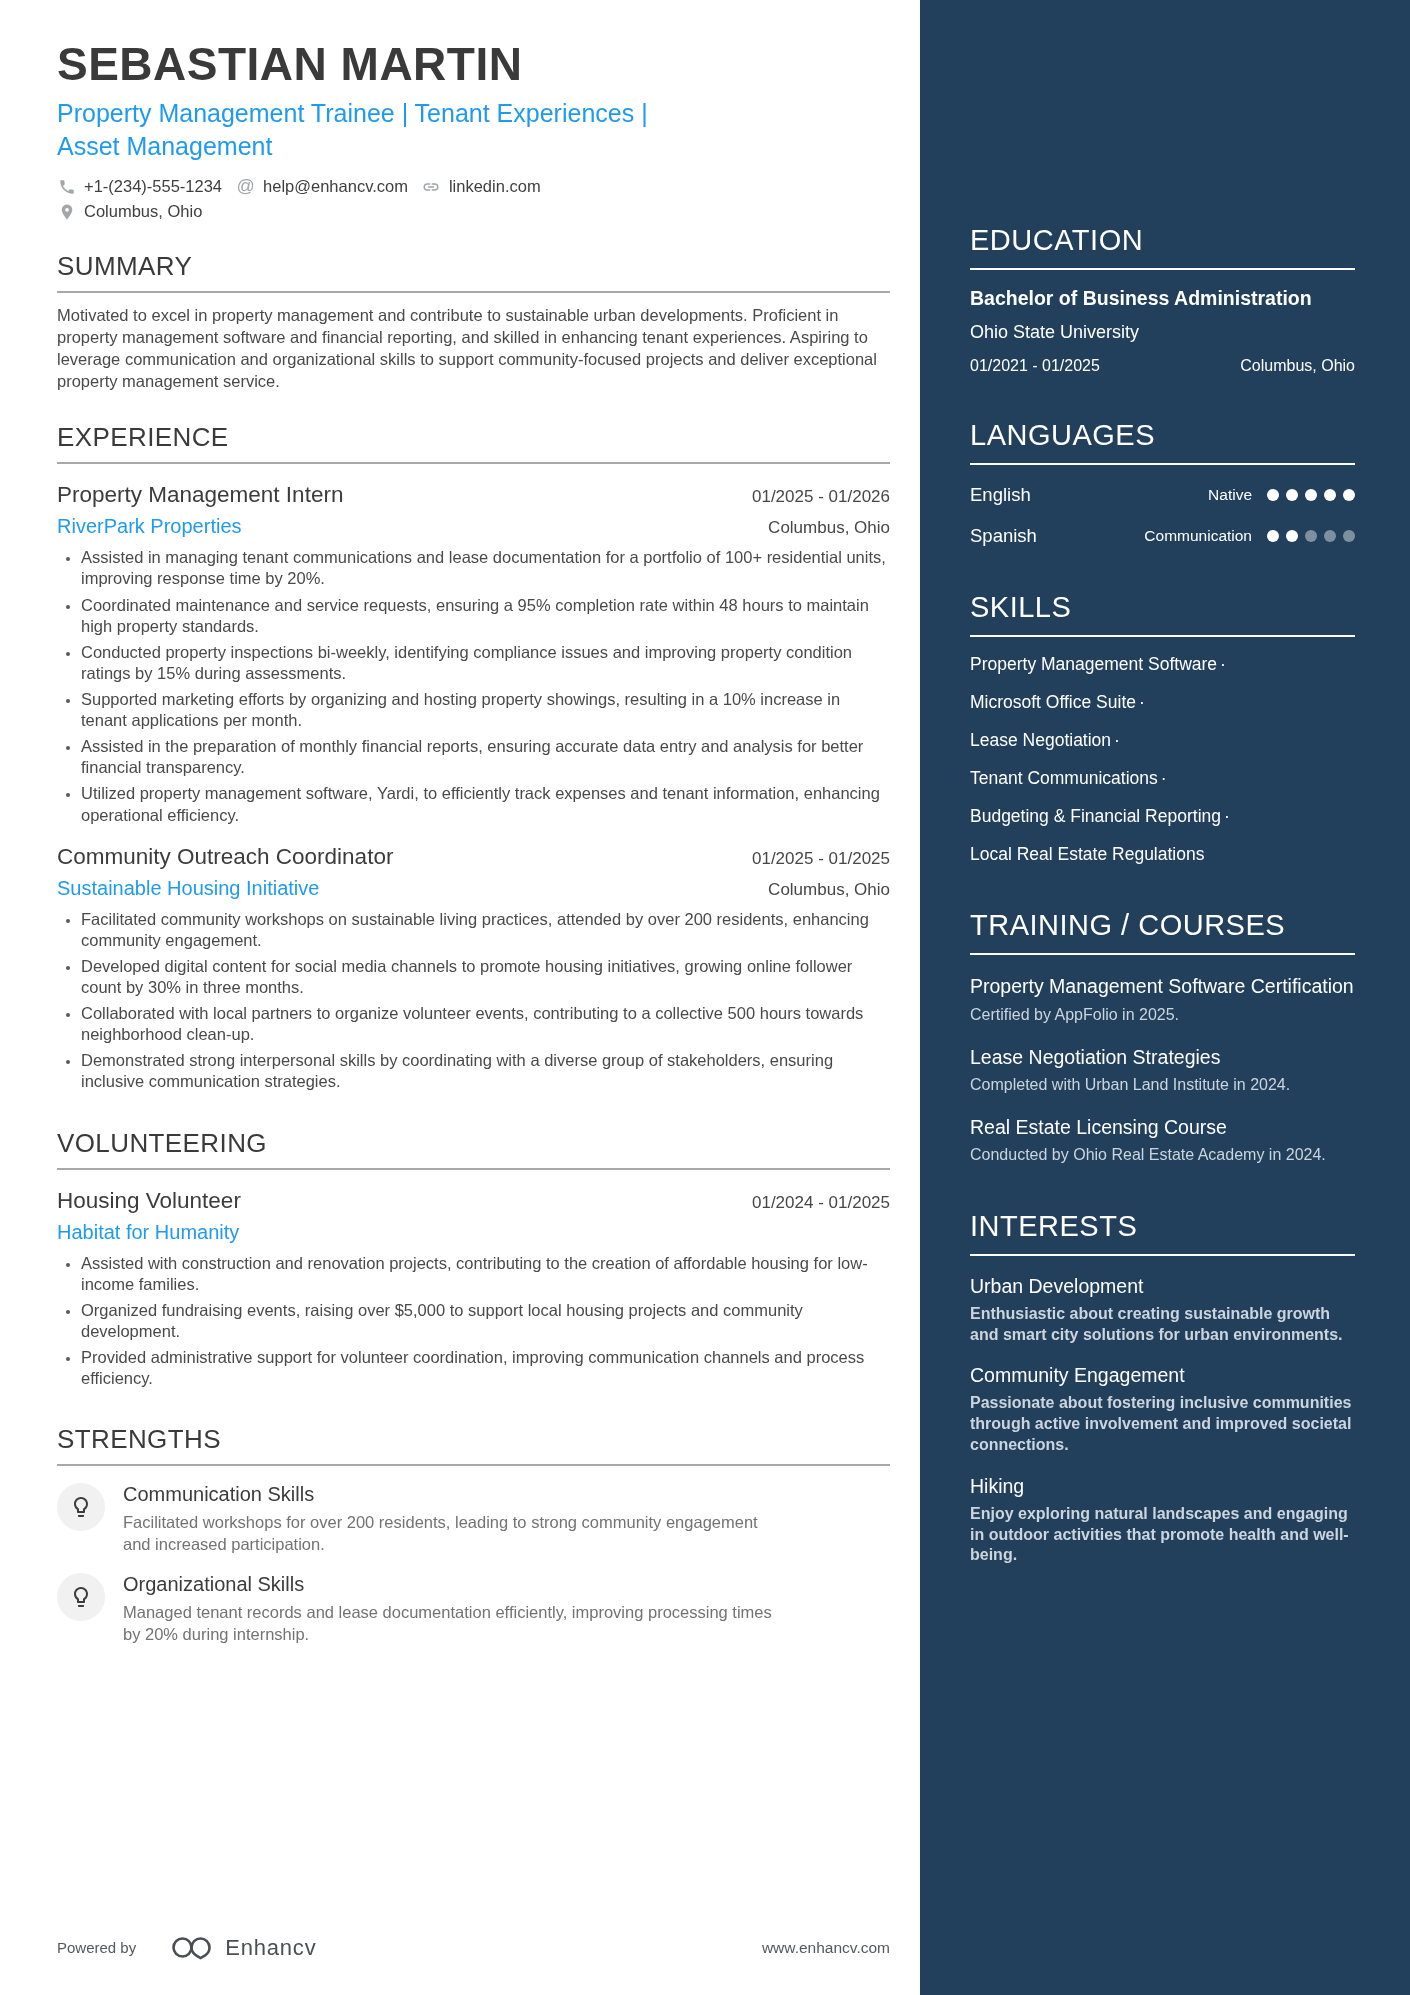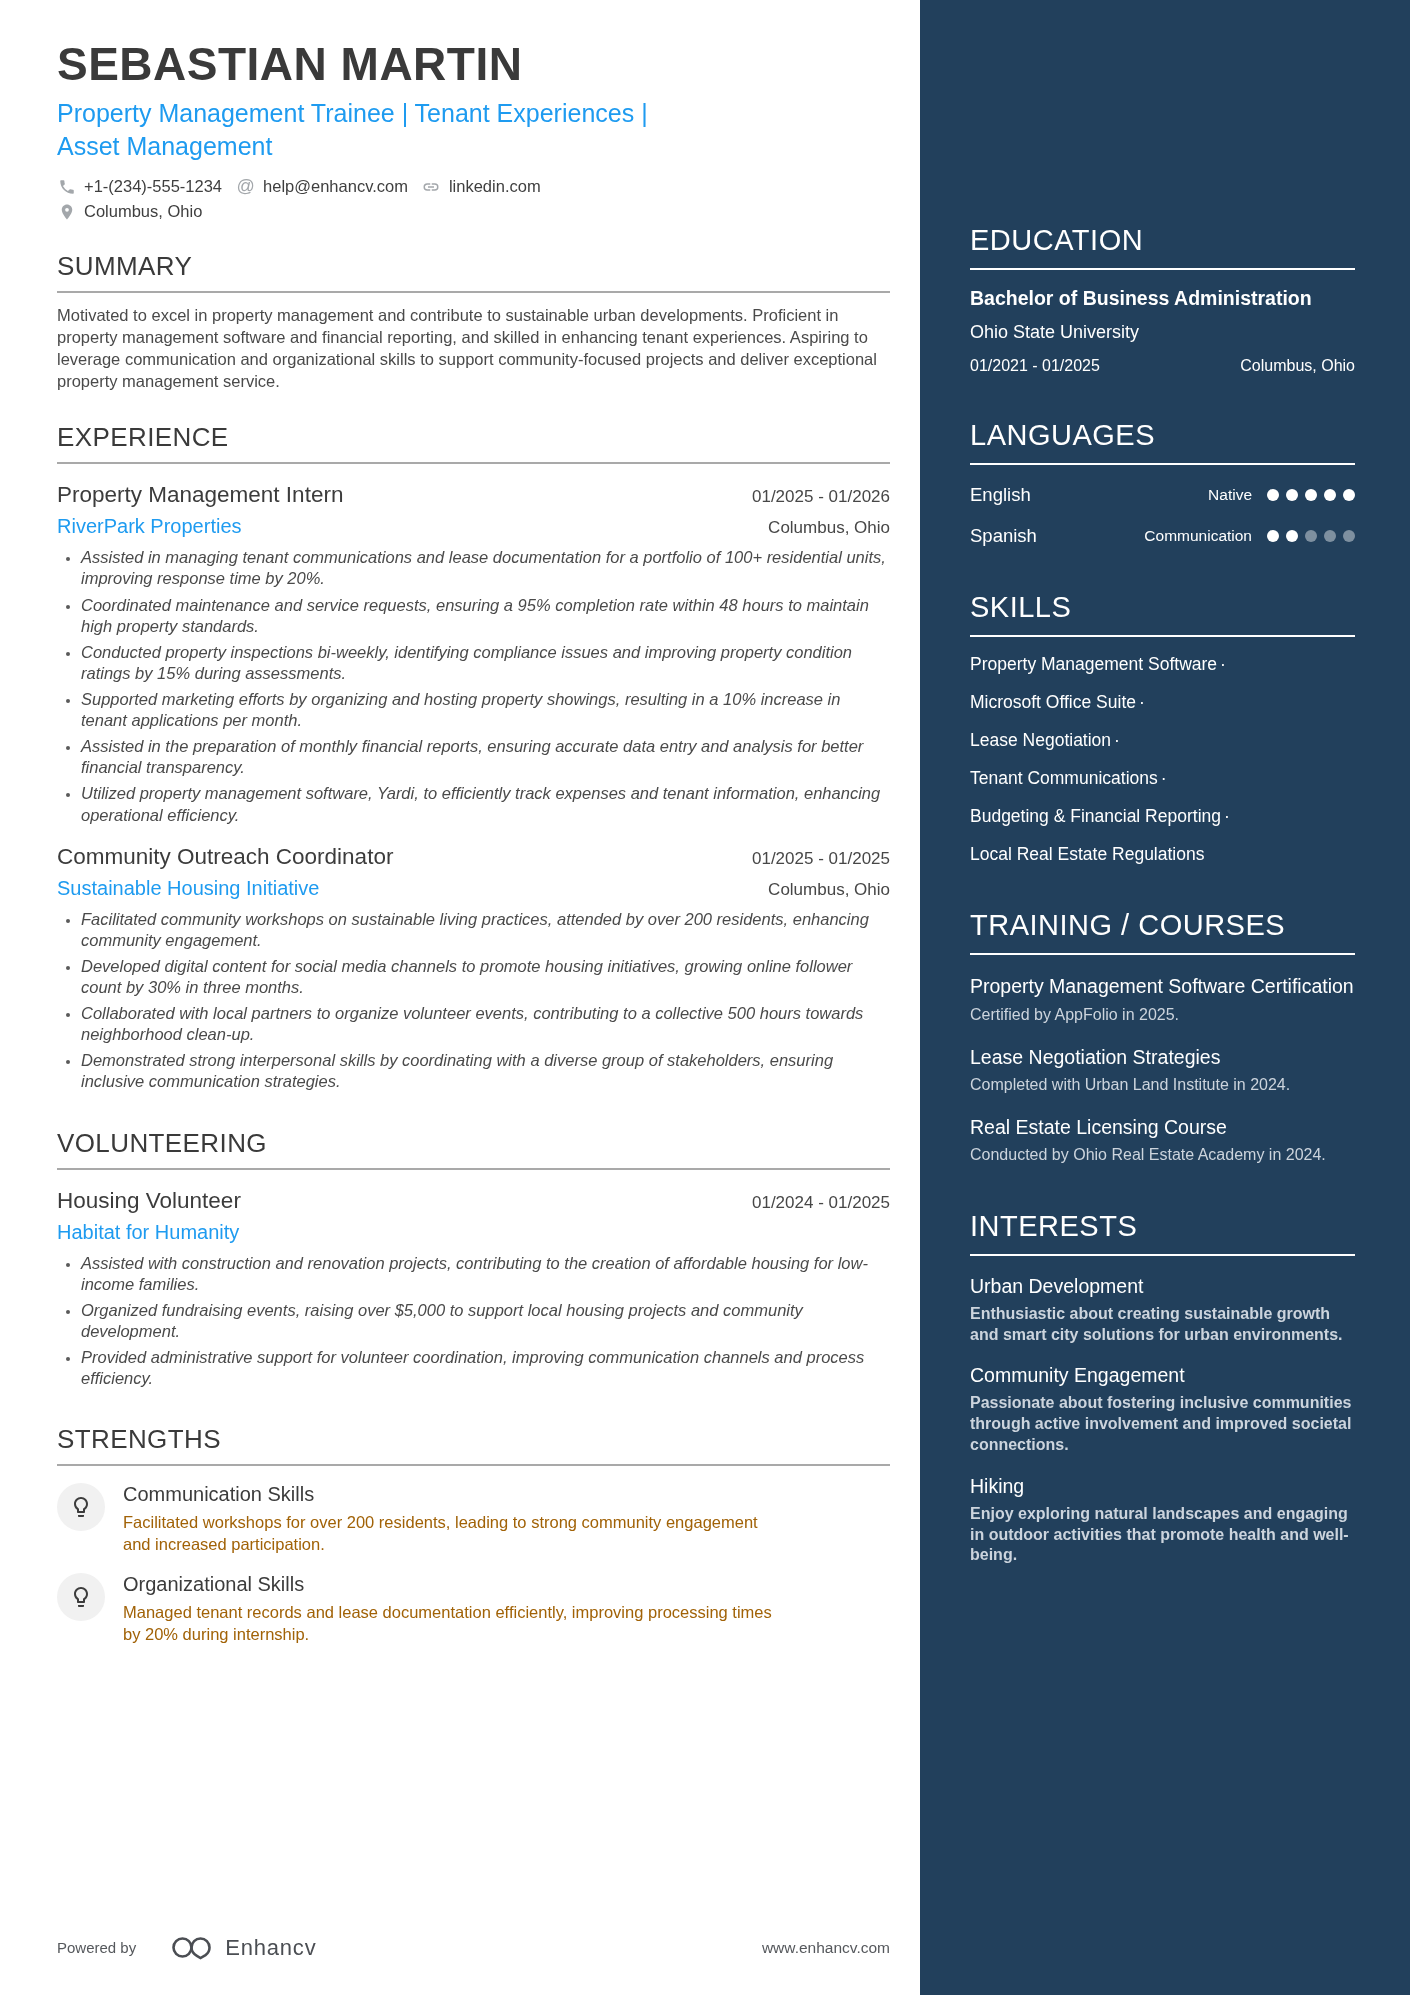--- a/index.html
+++ b/index.html
@@ -34,29 +34,29 @@
 
   .summary-text { margin-top:12px; font-size:16.5px; line-height:1.32; color:#4a4a4a; max-width:860px; }
 
   .job { margin-top:18px; }
   .job-head { display:flex; justify-content:space-between; align-items:baseline; }
   .job-title { font-size:22.5px; font-weight:400; color:#3c3c3c; }
   .job-dates { font-size:17px; color:#474747; white-space:nowrap; }
   .job-sub { display:flex; justify-content:space-between; align-items:flex-end; margin-top:7px; }
   .job-company { font-size:20px; color:#1e9bf0; }
   .job-loc { font-size:17px; color:#474747; }
-  ul.bullets { margin:9px 0 0 0; padding-left:24px; list-style:disc;font-style:italic; }
+  ul.bullets { margin:9px 0 0 0; padding-left:24px; list-style:disc; }
   ul.bullets li { font-size:16.5px; line-height:1.28; color:#4a4a4a; margin-bottom:5px; max-width:830px; }
   ul.bullets li::marker { color:#5a5a5a; font-size:14px; }
 
   .strength { display:flex; gap:18px; margin-top:17px; align-items:flex-start; }
   .str-icon { width:48px; height:48px; border-radius:50%; background:#f1f1f1; display:flex; align-items:center; justify-content:center; flex:0 0 48px; }
   .str-icon svg { width:24px; height:24px; fill:#3d3d3d; }
   .str-title { font-size:20px; color:#3c3c3c; }
-  .str-text { margin-top:6px; font-size:16.5px; line-height:1.32; color:#a16207; max-width:650px; }
+  .str-text { margin-top:6px; font-size:16.5px; line-height:1.32; color:#737373; max-width:650px; }
 
   .footer { margin-top:auto; display:flex; align-items:center; }
   .powered-by { font-size:15px; color:#55585c; }
   .brand { display:flex; align-items:center; gap:9px; margin-left:34px; }
   .brand svg { width:46px; height:27px; stroke:#4b4e53; fill:none; stroke-width:2.6; }
   .brand-name { font-size:22px; color:#4b4e53; letter-spacing:.8px; }
   .footer-site { margin-left:auto; font-size:15.5px; color:#55585c; }
 
   
   .sidebar {

